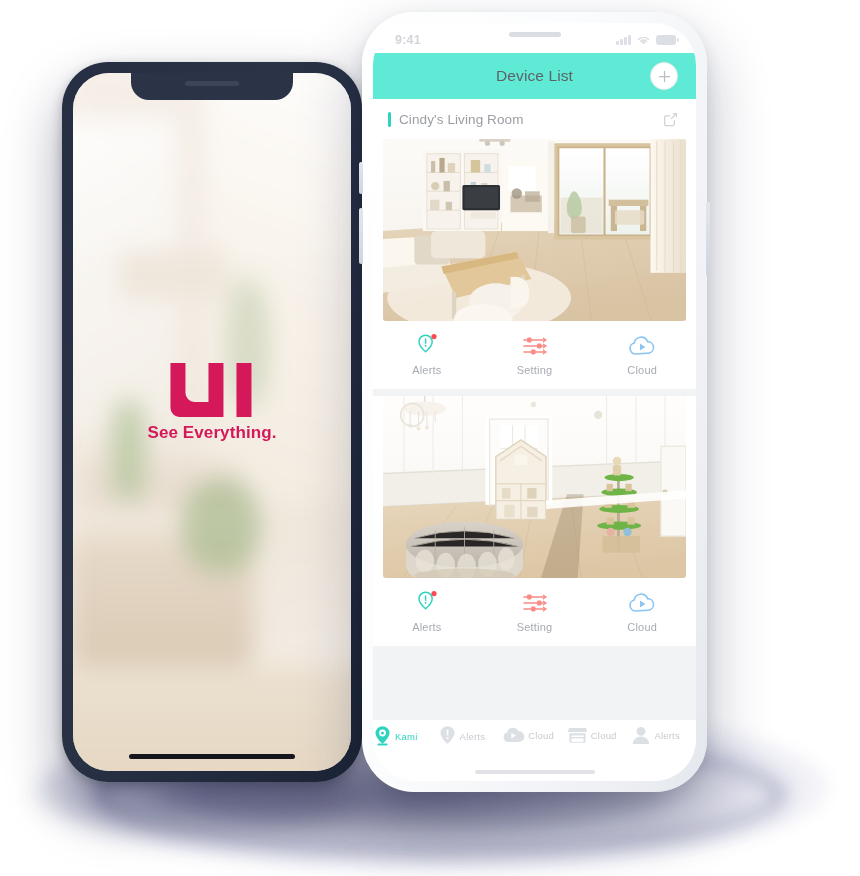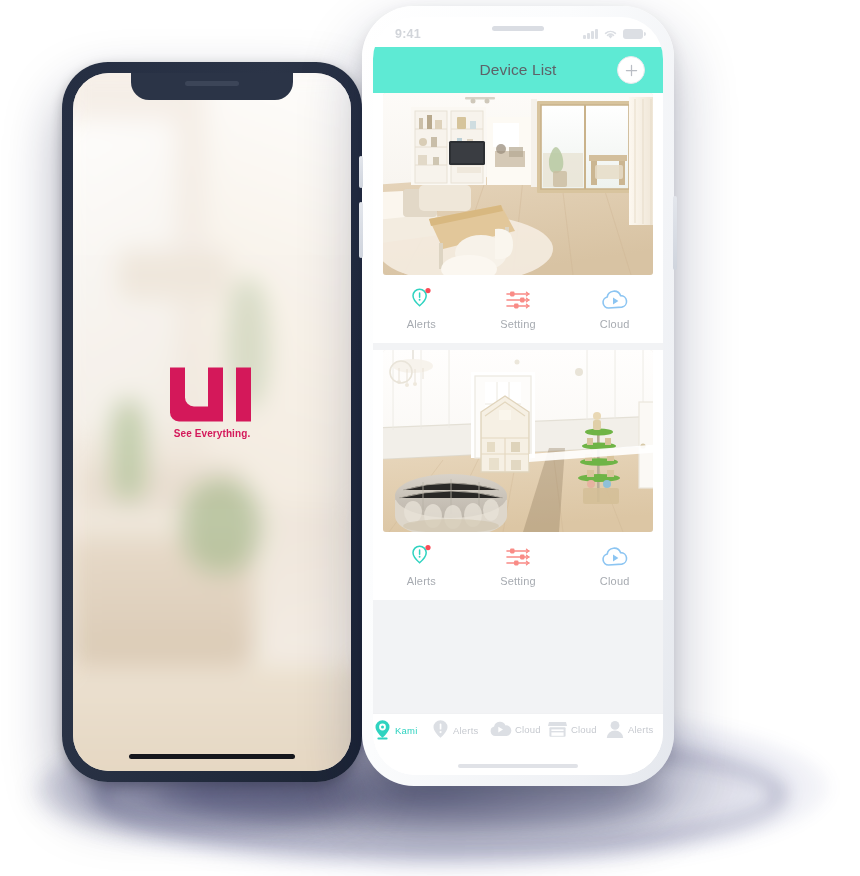--- a/index.html
+++ b/index.html
@@ -123,31 +123,31 @@
 
   
   .yi-logo {
     position: absolute; left: 50%; top: 47%;
     transform: translate(-50%,-50%);
     text-align: center;
     z-index: 5;
   }
   .yi-mark { display:block; margin: 0 auto; }
   .yi-tag {
-    font-size: 10px;
+    font-size: 17px;
     font-weight: 700;
     letter-spacing: .1px;
     color: #d4185a;
   }
 
   
   #phone-right {
     position: absolute;
-    left: 362px; top: 6px;
-    width: 312px; height: 780px;
+    left: 362px; top: 12px;
+    width: 345px; height: 780px;
     border-radius: 52px;
     background: linear-gradient(105deg,#ffffff 0%,#fbfcfd 40%,#eef0f4 82%,#e4e7ed 100%);
     box-shadow: 0 30px 62px rgba(20,26,70,0.30), 0 6px 16px rgba(0,0,0,0.10);
     padding: 11px;
     z-index: 6;
   }
   .side-btn {
     position:absolute; right:-3px; top:190px;
     width: 4px; height: 74px; border-radius: 3px;
     background: linear-gradient(180deg,#e3e6ec,#cfd4dd);
@@ -384,20 +384,31 @@
         <div class="add-btn">
           <svg width="13" height="13" viewBox="0 0 13 13">
             <path d="M6.5 1.4 V11.6 M1.4 6.5 H11.6" stroke="#b9bdc4" stroke-width="1.25" stroke-linecap="round"></path>
           </svg>
         </div>
       </div>
 
       <div class="app-body">
 
         <div class="card">
+          <div class="card-head">
+            <span class="accent-bar"></span>
+            <span class="card-title">Cindy's Living Room</span>
+            <span class="share-btn">
+              <svg width="17" height="17" viewBox="0 0 17 17">
+                <path d="M11.3 2.6 H14.4 V5.7" stroke="#cfd2d8" stroke-width="1.25" fill="none" stroke-linecap="round" stroke-linejoin="round"></path>
+                <path d="M14.2 2.8 L9.6 7.4" stroke="#cfd2d8" stroke-width="1.25" stroke-linecap="round"></path>
+                <path d="M12.3 9.6 V13.3 a1.3 1.3 0 0 1 -1.3 1.3 H3.9 a1.3 1.3 0 0 1 -1.3 -1.3 V6.2 a1.3 1.3 0 0 1 1.3 -1.3 H7.6" stroke="#cfd2d8" stroke-width="1.25" fill="none" stroke-linecap="round" stroke-linejoin="round"></path>
+              </svg>
+            </span>
+          </div>
 
           <div class="thumb">
             <svg viewBox="0 0 290 182" preserveAspectRatio="xMidYMid slice">
               <defs>
                 <linearGradient id="lrWall" x1="0" y1="0" x2="0" y2="1">
                   <stop offset="0" stop-color="#fdfbf8"></stop>
                     <stop offset="1" stop-color="#f3efe8"></stop>
                 </linearGradient>
                 <linearGradient id="lrFloor" x1="0" y1="0" x2="0.4" y2="1">
                   <stop offset="0" stop-color="#e7d6bd"></stop>

